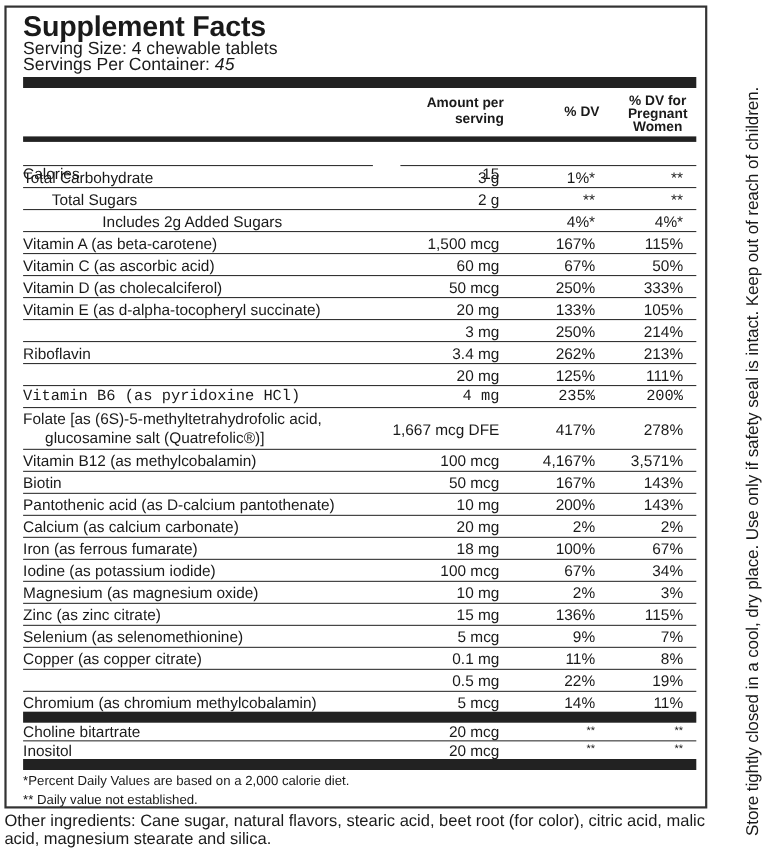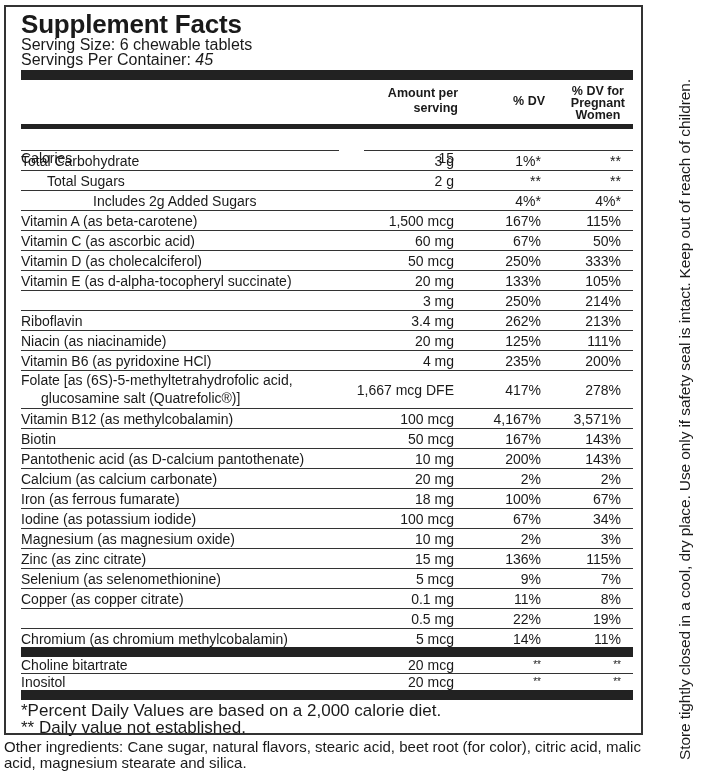--- a/index.html
+++ b/index.html
@@ -13,34 +13,34 @@
     .serving .italic { font-style: italic; }
     .bar { position: absolute; left: 15px; width: 612px; background: #222; }
     .hdr { position: absolute; font-weight: bold; font-size: 12.5px; line-height: 12px; text-align: right; }
     .row { position: absolute; left: 15px; width: 612px; font-size: 14px; line-height: 18px; }
     .row .name { position: absolute; left: 0; white-space: nowrap; }
     .row .amt { position: absolute; right: 179px; white-space: nowrap; text-align: right; }
     .row .dv { position: absolute; right: 92px; white-space: nowrap; text-align: right; }
     .row .dvp { position: absolute; right: 12px; white-space: nowrap; text-align: right; }
     .row .star { font-size: 10px; vertical-align: top; }
     .line { position: absolute; height: 1px; background: #333; }
-    .foot { position: absolute; left: 15px; font-size: 17px; line-height: 17px; }
+    .foot { position: absolute; left: 15px; font-size: 12px; line-height: 17px; }
     .other { position: absolute; left: 4px; top: 739px; width: 640px; font-size: 15px; line-height: 16px; }
     .side {
       position: absolute; left: 676px; top: 760px; transform-origin: 0 0; transform: rotate(-90deg);
       font-size: 15.5px; white-space: nowrap; width: 750px; letter-spacing: -0.1px;
     }
   </style>
 </head>
 <body>
 
 <div class="panel">
   <div class="title">Supplement Facts</div>
   <div class="serving">
-    <div>Serving Size: 6 chewable tablets</div>
+    <div>Serving Size: 4 chewable tablets</div>
     <div><span>Servings Per Container: </span><span class="italic">45</span></div>
   </div>
 
   <div class="bar" style="top:63px;height:10px;"></div>
 
   <div class="hdr" style="right:183px;top:80px;">
     <div>Amount per</div>
     <div style="margin-top:3px">serving</div>
   </div>
   <div class="hdr" style="right:96px;top:88px;">% DV</div>
@@ -144,30 +144,26 @@
         <span class="name" style="left:0px;top:1px;">
          <div>Riboflavin</div>
 
        </span>
        <span class="amt" style="top:1px">3.4 mg</span>
        <span class="dv" style="top:1px">262%</span>
        <span class="dvp" style="top:1px">213%</span>
       </div>
       <div class="line" style="top: 323px; left: 15px; width: 612px;"></div>
       <div class="row" style="top: 324px; height: 20px;">
-        <span class="name" style="left:0px;top:1px;">
-         <div>Niacin (as niacinamide)</div>
-
-       </span>
        <span class="amt" style="top:1px">20 mg</span>
        <span class="dv" style="top:1px">125%</span>
        <span class="dvp" style="top:1px">111%</span>
       </div>
       <div class="line" style="top: 343px; left: 15px; width: 612px;"></div>
-      <div class="row" style="top: 344px; height: 20px;">
+      <div class="row" style="top: 344px; height: 20px; font-family: Liberation Mono, monospace;">
         <span class="name" style="left:0px;top:1px;">
          <div>Vitamin B6 (as pyridoxine HCl)</div>
 
        </span>
        <span class="amt" style="top:1px">4 mg</span>
        <span class="dv" style="top:1px">235%</span>
        <span class="dvp" style="top:1px">200%</span>
       </div>
       <div class="line" style="top: 363px; left: 15px; width: 612px;"></div>
       <div class="row" style="top: 364px; height: 38px;">

